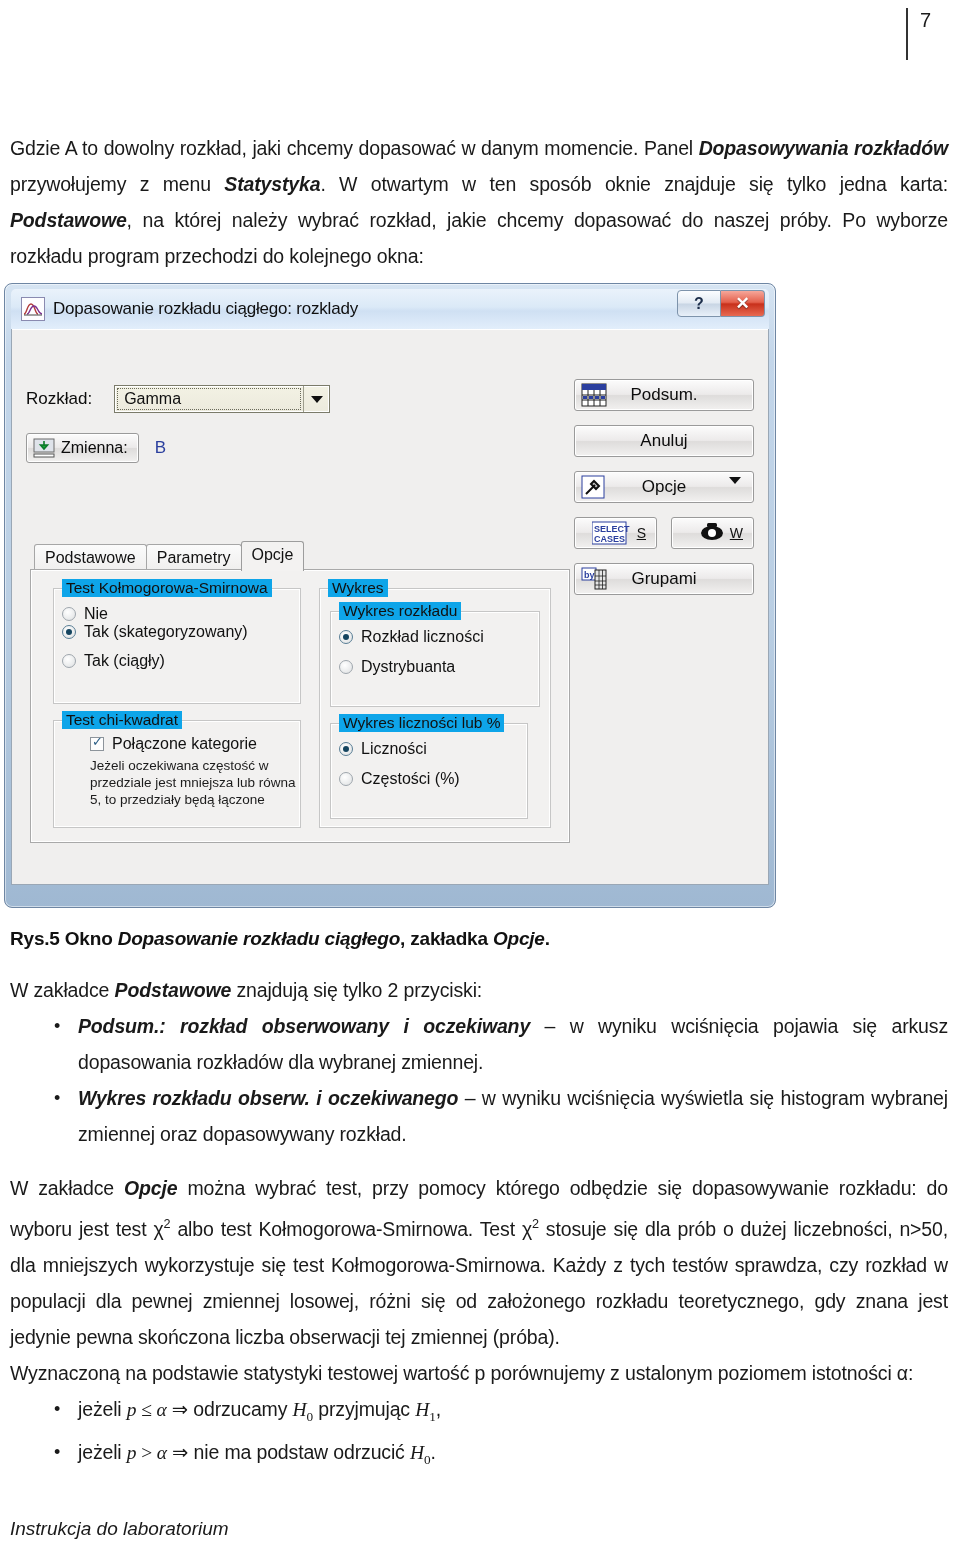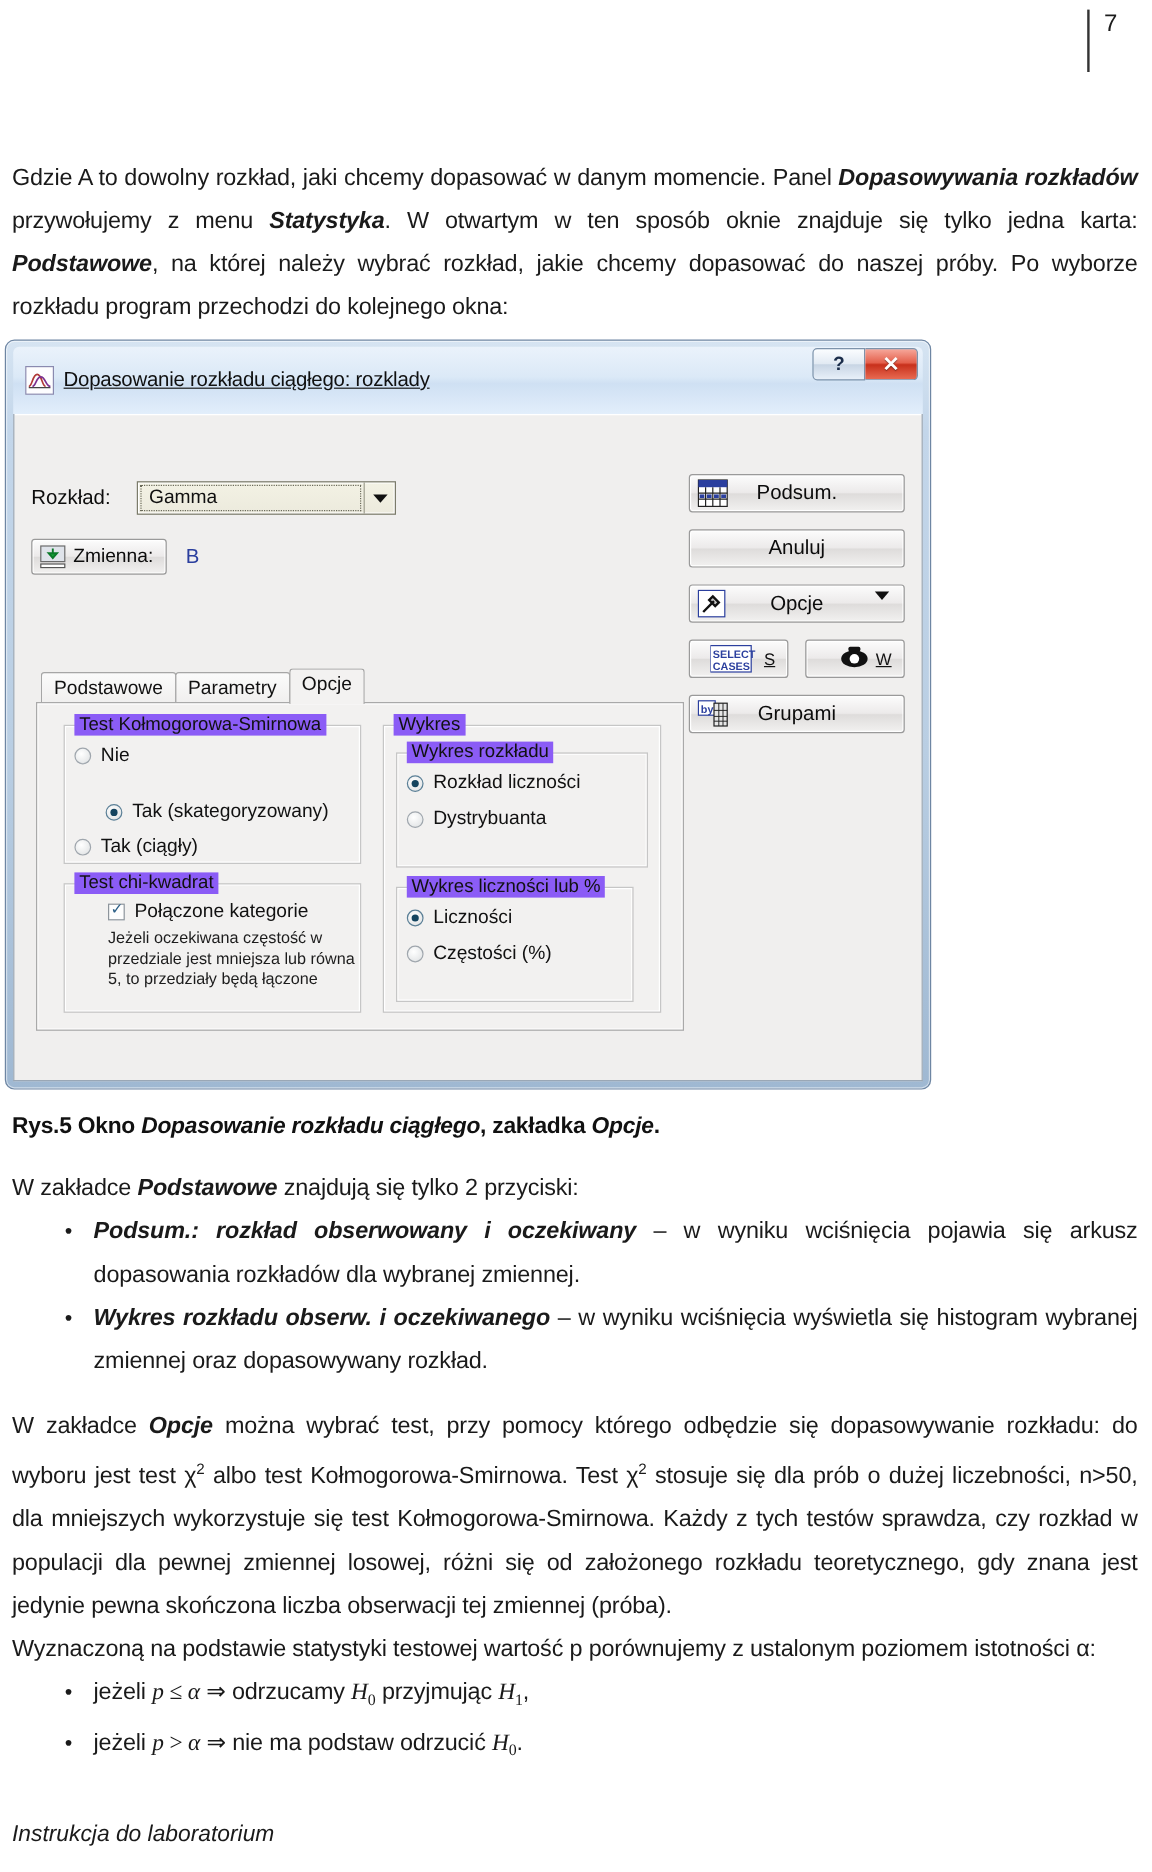--- a/index.html
+++ b/index.html
@@ -62,27 +62,26 @@
   }
   .win-outer {
     position: absolute; inset: 0;
     border-radius: 8px;
     background: linear-gradient(180deg,#d6e4f2 0%, #c3d6ea 12%, #b9cee3 55%, #9fb8d2 100%);
     border: 1px solid #6e86a3;
     box-shadow: 0 0 0 1px rgba(255,255,255,.5) inset;
     padding: 5px 6px 8px 6px;
   }
   .win-titlebar {
-    height: 56px;
+    height: 40px;
     position: relative;
     display: flex; align-items: center;
     padding-left: 10px;
     background: linear-gradient(180deg,#eaf2fb 0%,#dbe9f7 45%,#cfe0f3 55%,#e2eefb 100%);
     border-radius: 5px 5px 0 0;
-    text-decoration: underline;
   }
   .win-icon {
     width: 24px; height: 24px; margin-right: 8px;
     border: 1px solid #8a8ab0; background: #fdfdff;
     position: relative; flex: none;
   }
   .win-icon svg { position:absolute; left:1px; top:1px; }
   .win-title {
     font-size: 17px; color: #101010;
     font-family: "Liberation Sans", sans-serif;
@@ -209,21 +208,21 @@
   }
   .tabpanel-inner { position: relative; width: 100%; height: 100%; }
 
   .gbox {
     position: absolute;
     border: 1px solid #c6c6c6;
     box-shadow: 0 0 0 1px #fff inset;
   }
   .gbox > .gtitle {
     position: absolute; top: -10px; left: 8px;
-    background: #8b5cf6; padding: 0 4px;
+    background: #0ea5e9; padding: 0 4px;
     font-size: 15.5px; color: #111; white-space: nowrap;
   }
   .opt {
     display: flex; align-items: center; gap: 8px;
     font-size: 16px; color: #111; margin: 0 0 0 8px;
   }
   .radio {
     width: 14px; height: 14px; border-radius: 50%;
     border: 1px solid #9fa6ad;
     background: radial-gradient(circle at 40% 35%, #ffffff 0%, #e7e9ea 70%, #d3d6d8 100%);
@@ -426,21 +425,21 @@
       <div class="tabpanel">
         <div class="tabpanel-inner">
 
           <div class="gbox" style="left:22px; top:18px; width:248px; height:116px;">
             <span class="gtitle">Test Kołmogorowa-Smirnowa</span>
             <div style="padding-top:16px;">
               <div class="opt">
                 <span class="radio"></span>
                 <span>Nie</span>
               </div>
-              <div class="opt" style="margin-top:29px;justify-content:center;">
+              <div class="opt" style="margin-top:0;">
                 <span class="radio on"></span>
                 <span>Tak (skategoryzowany)</span>
               </div>
               <div class="opt" style="margin-top:11px;">
                 <span class="radio"></span>
                 <span>Tak (ciągły)</span>
               </div>
             </div>
           </div>
 

